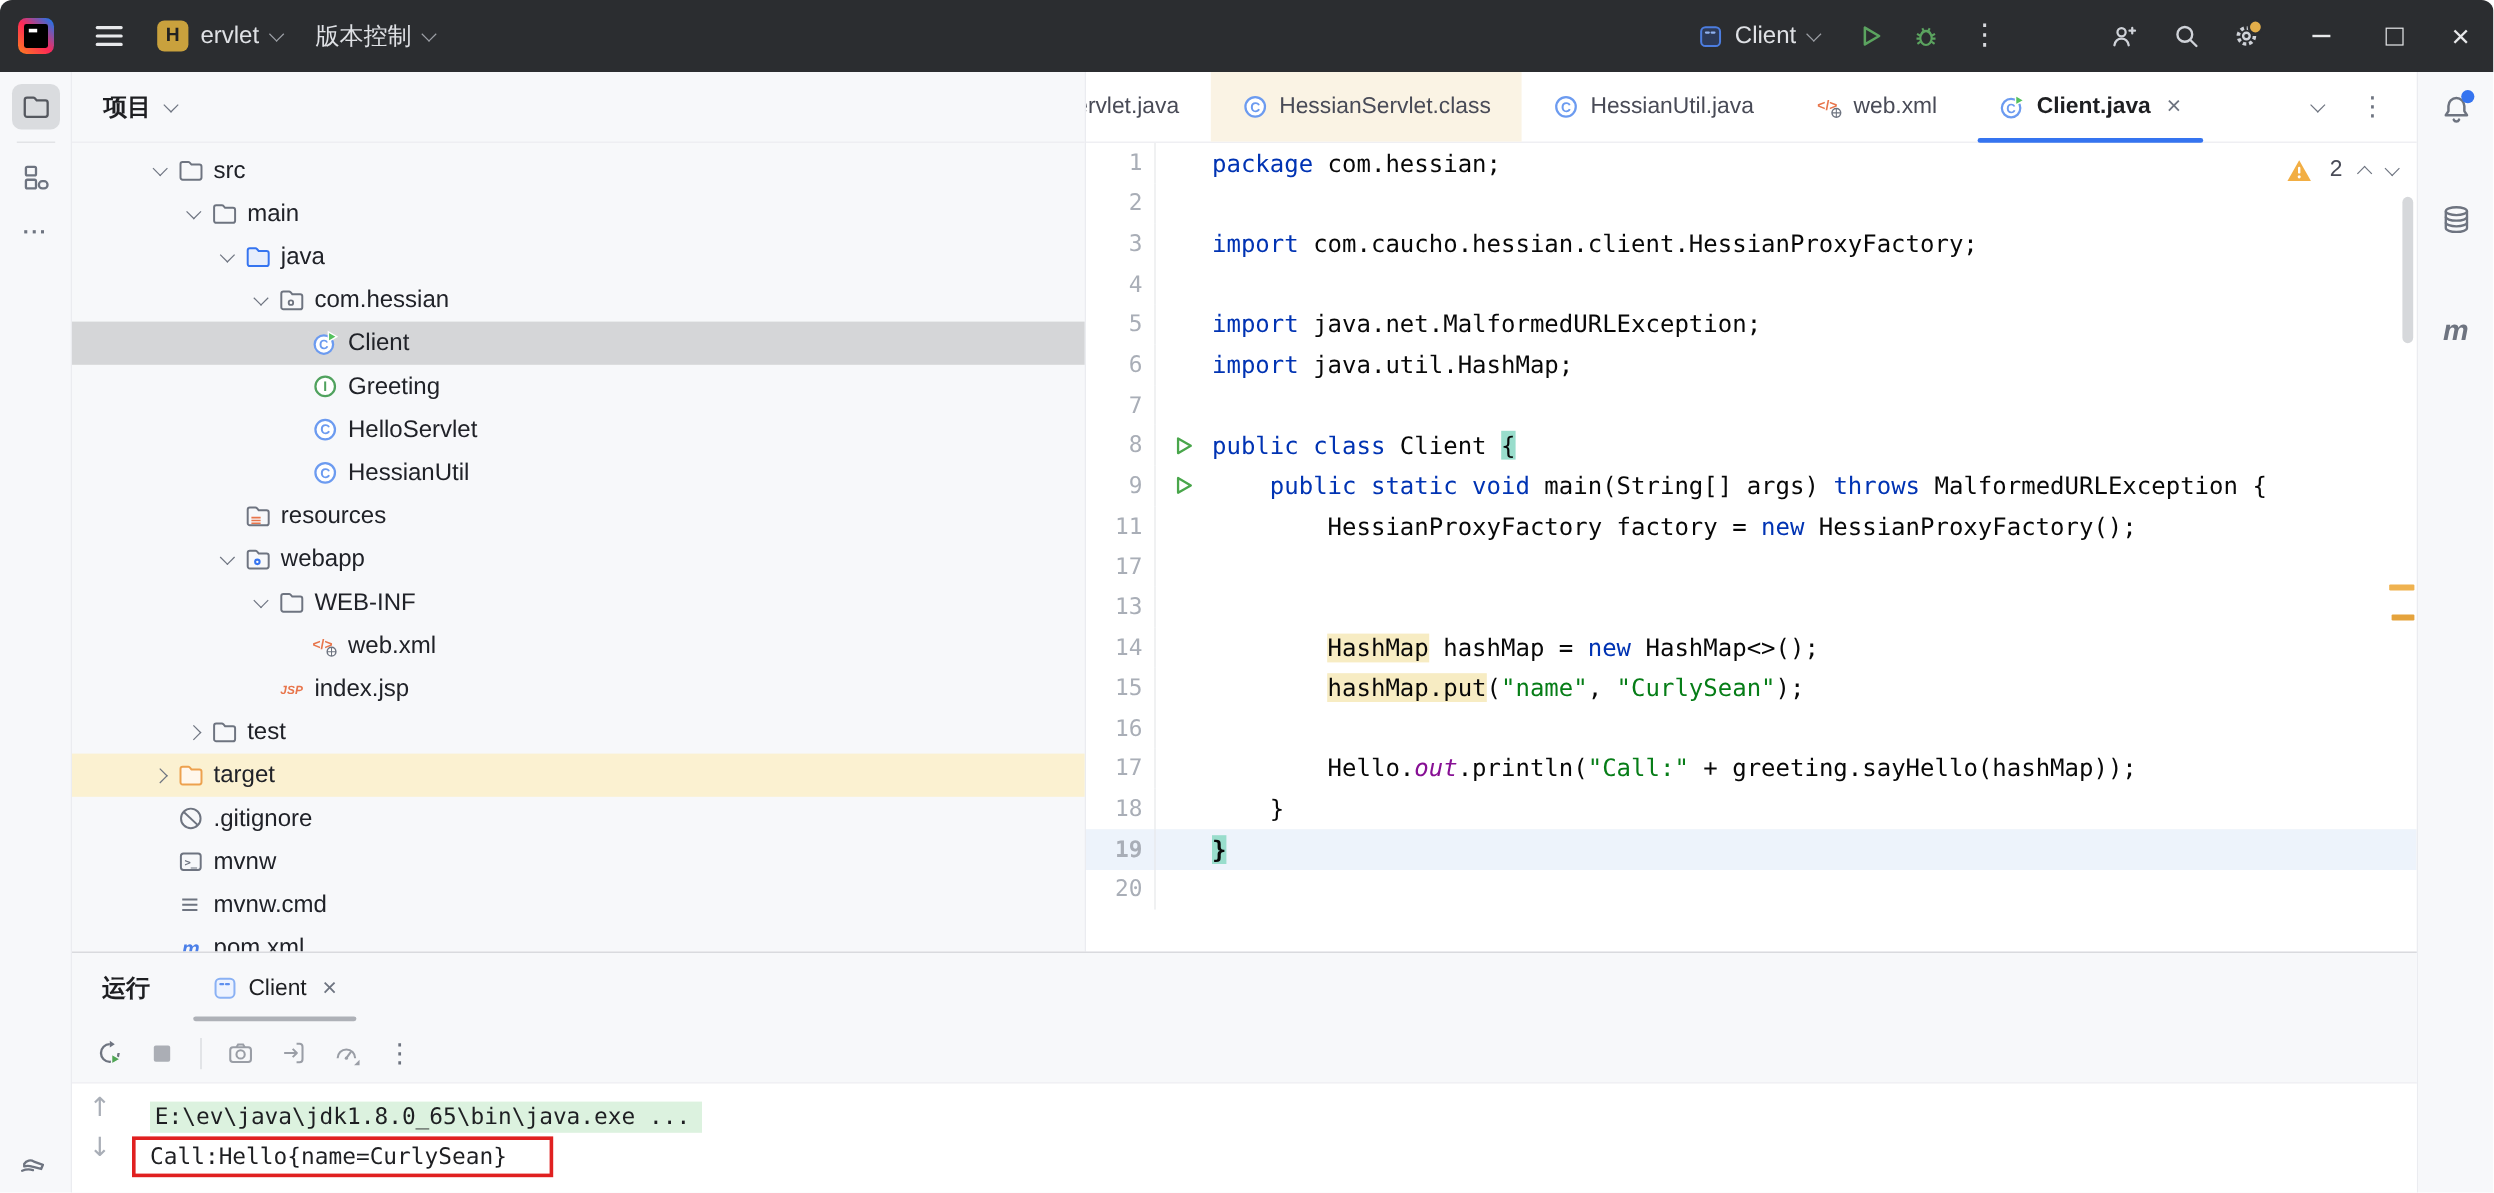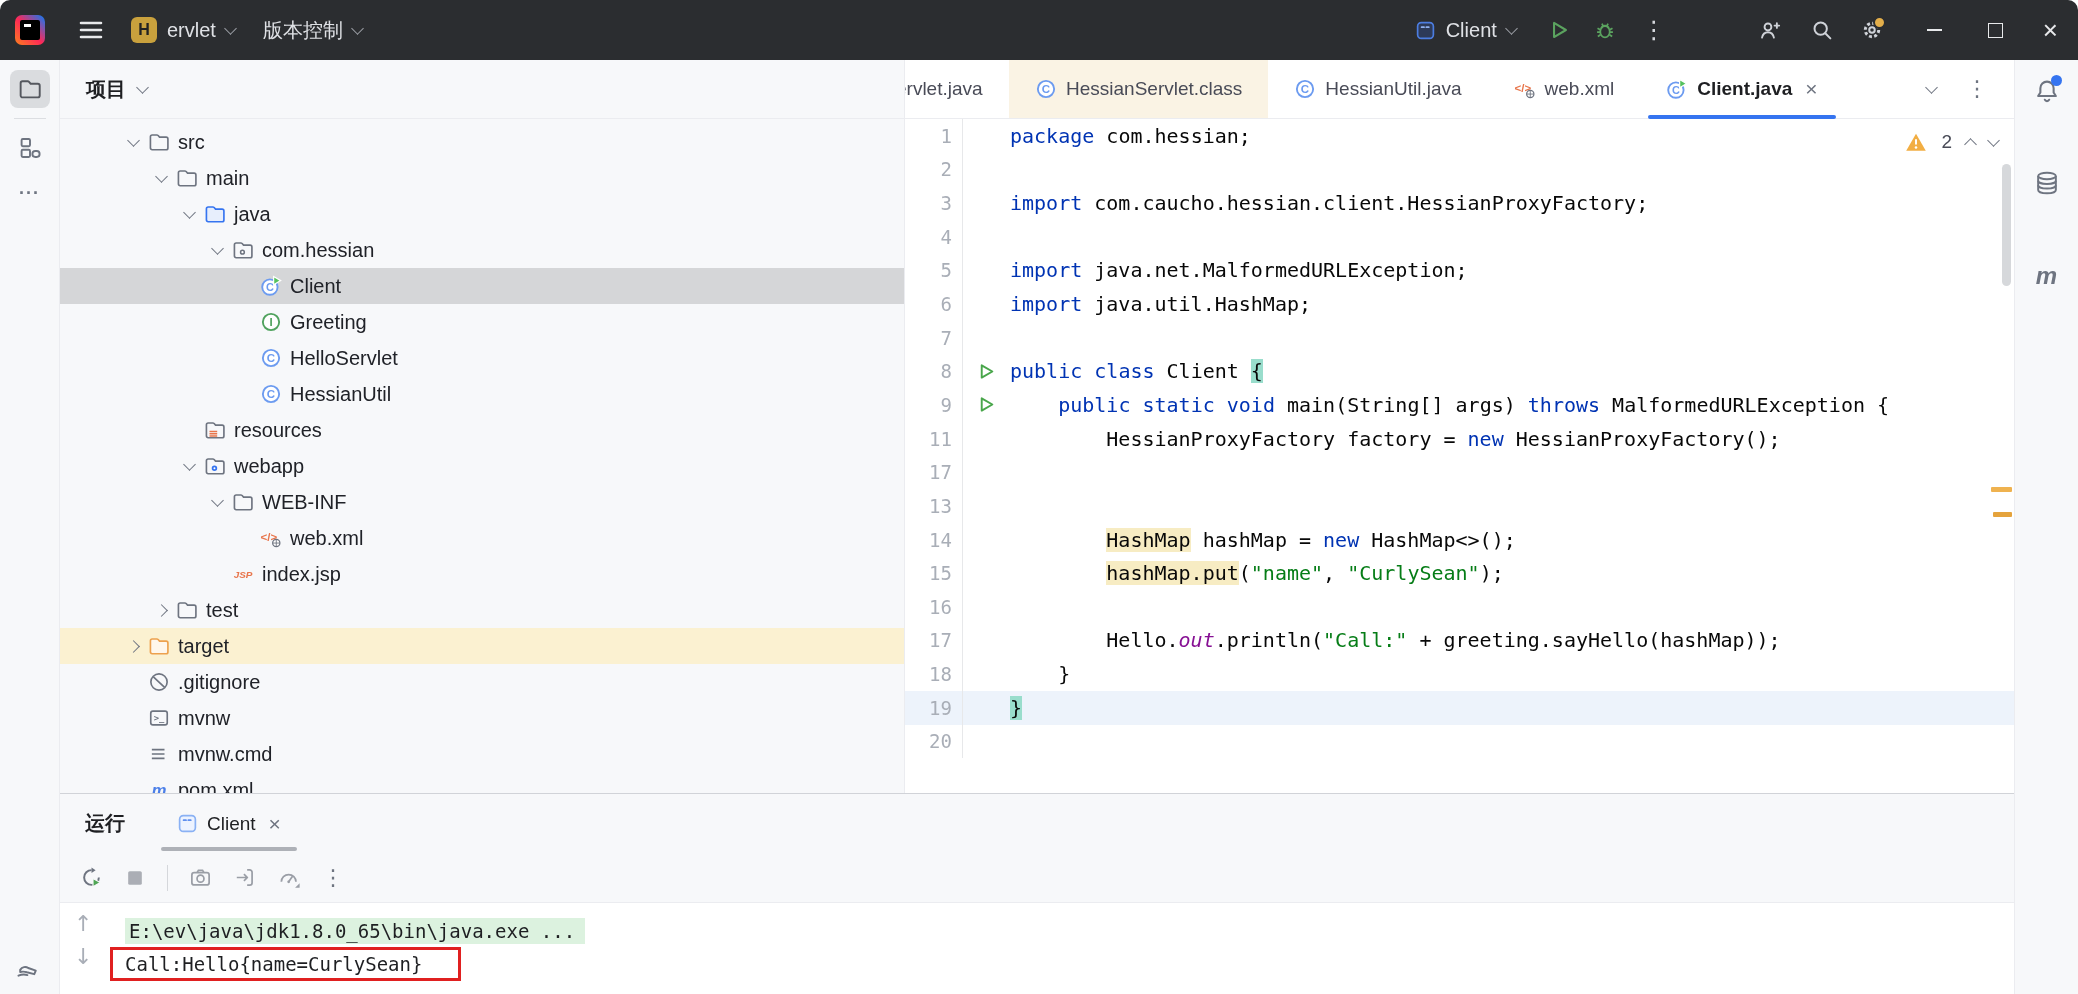--- a/index.html
+++ b/index.html
@@ -61,21 +61,21 @@
   .tab{display:flex;align-items:center;gap:9px;padding:0 26px;font-size:19px;color:#494b57;position:relative;white-space:nowrap;}
   .tab.partial{width:100px;padding:0 4px 0 0;overflow:hidden;flex:none;}
   .tab.partial .tab-label{margin-left:-9px;}
   .tab.library{background:#faf3e4;}
   .tab.active{color:#1e1f22;font-weight:600;}
   .tab.active::after{content:"";position:absolute;left:8px;right:8px;bottom:-1px;height:4px;border-radius:3px;background:#3574f0;}
   .tab-close{color:#6e7480;font-size:21px;font-weight:400;margin-left:4px;}
   .tab-extras{margin-left:auto;display:flex;align-items:center;gap:30px;padding-right:26px;}
   .code-area{position:relative;height:673px;overflow:hidden;font-family:"DejaVu Sans Mono","Liberation Mono",monospace;}
   .code-row{height:33.65px;display:flex;align-items:center;position:relative;}
-  .code-row.cur{background:#edf3fb;}
+  .code-row.cur{background:#edf3fb;font-weight:bold;}
   .ln{width:47px;padding-right:10px;text-align:right;font-size:19px;color:#a9aeb7;flex:none;}
   .gutsep{width:1px;align-self:stretch;background:#e7e8ea;flex:none;}
   .gut{width:47px;display:flex;align-items:center;justify-content:center;flex:none;}
   .code-text{white-space:pre;font-size:20px;color:#080808;}
   .kw{color:#0033b3;}
   .str{color:#067d17;}
   .url{color:#067d17;text-decoration:underline;}
   .fld{color:#871094;font-style:italic;}
   .hl{background:#f7ecc3;}
   .brace{background:#99ddcc;}

